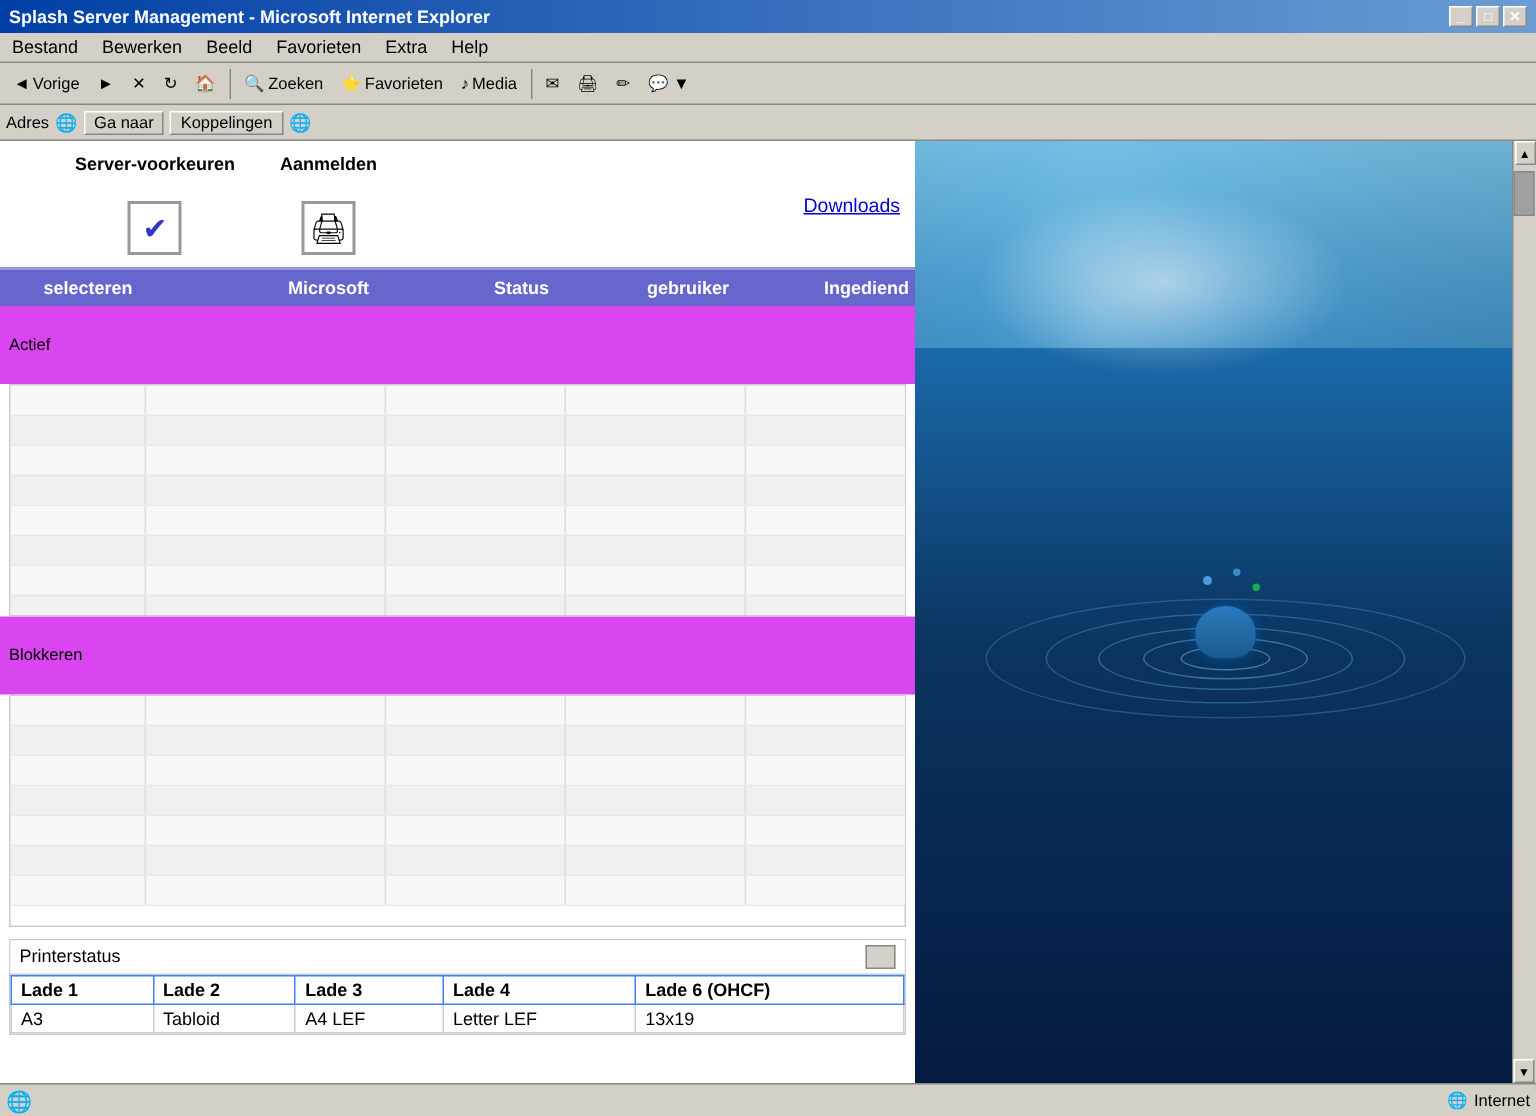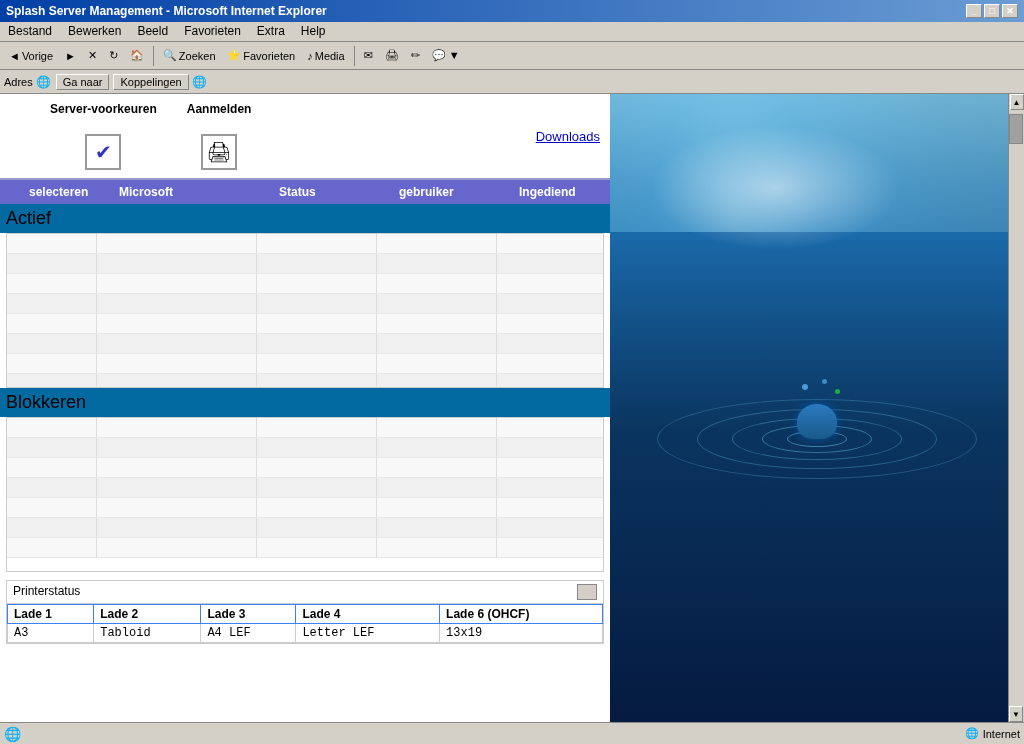--- a/index.html
+++ b/index.html
@@ -152,31 +152,31 @@
       color: white;
       display: grid;
       grid-template-columns: 90px 160px 120px 120px 120px;
       font-weight: bold;
       font-size: 12px;
       height: 24px;
       align-items: center;
     }
     .table-header-cell {
       padding: 0 4px;
-      text-align: left;
+      text-align: right;
       margin-left: 25px;
     }
 
     
     .section-label {
-      padding: 4px 6px;
-      font-size: 18px;
+      padding: 20px 6px;
+      font-size: 11px;
       font-weight: normal;
       color: #000;
-      background: #0369a1;
+      background: #d946ef;
     }
 
     
     .table-scroll {
       position: relative;
       border: 1px solid #ccc;
       margin: 0 6px;
       height: 155px;
       overflow: hidden;
     }
@@ -249,21 +249,20 @@
       background: white;
       border: 1px solid #3b82f6;
       padding: 2px 6px;
       font-weight: bold;
       text-align: left;
     }
     .printer-table td {
       background: white;
       border: 1px solid #ccc;
       padding: 2px 6px;
-      font-family: Liberation Mono, monospace;
     }
 
     
     .right-panel {
       flex: 1;
       background: #1a5a8a;
       position: relative;
       overflow: hidden;
     }
     .water-drop-image {

